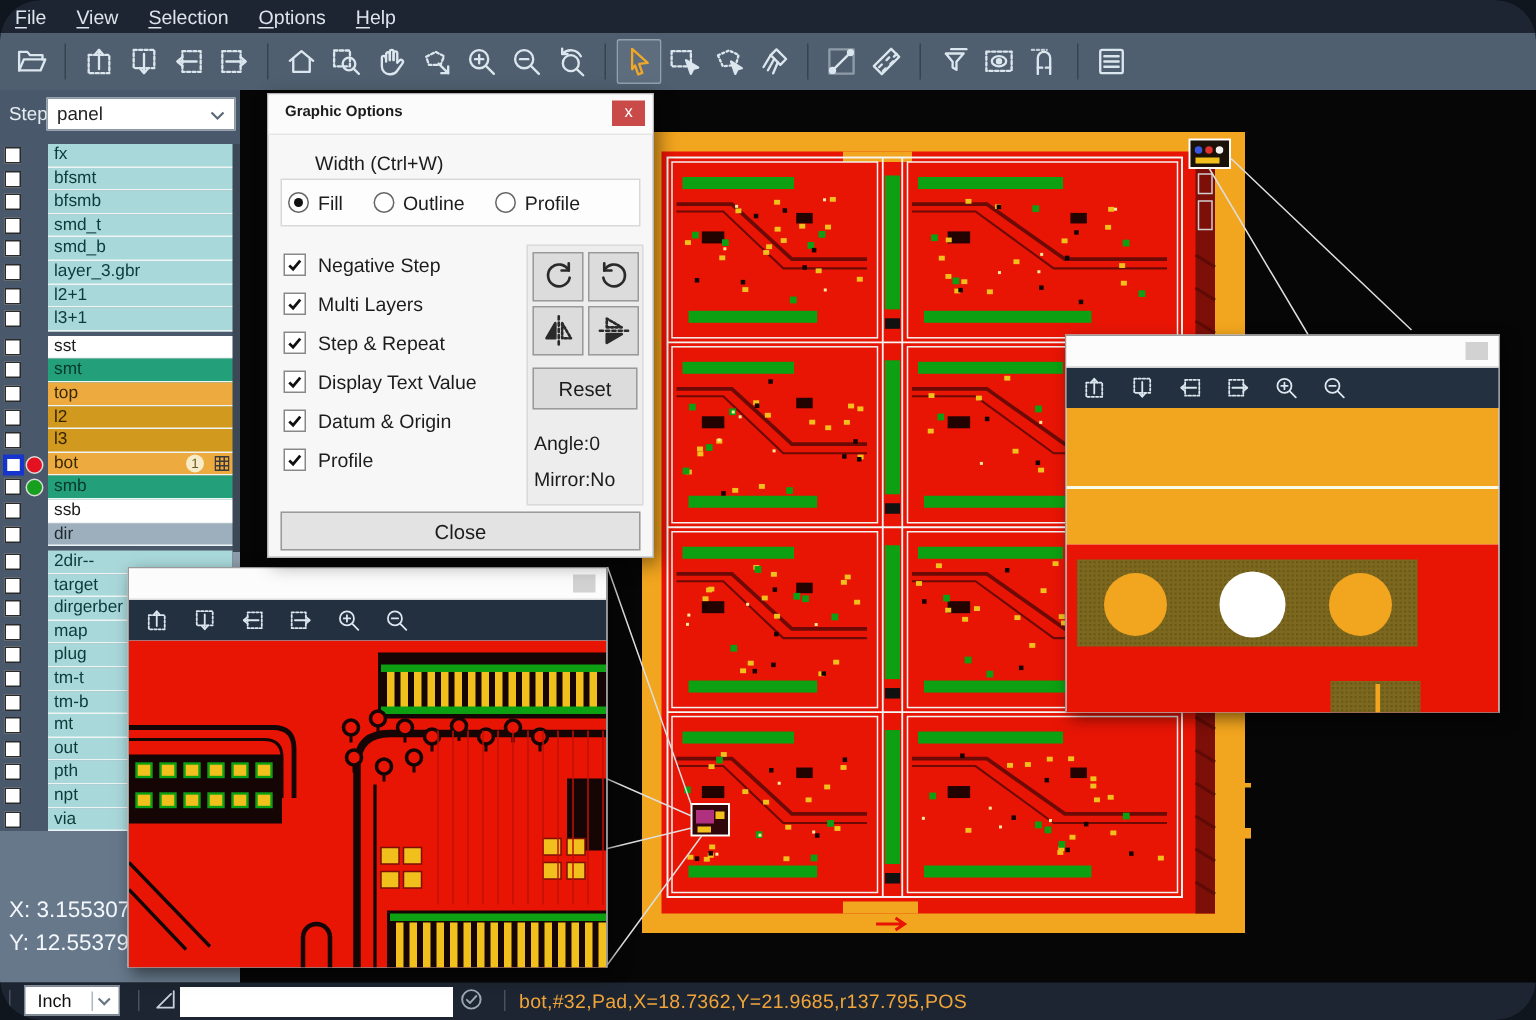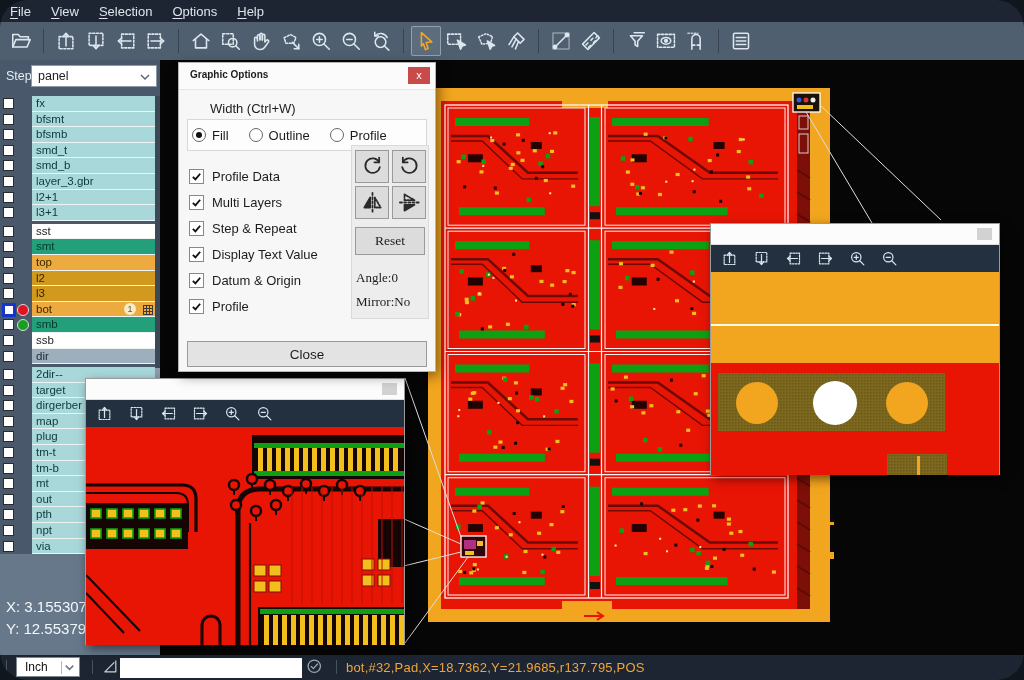--- a/index.html
+++ b/index.html
@@ -60,21 +60,21 @@
            font-size:11px;text-align:center;line-height:16px;}
   .d-width{position:absolute;left:11px;top:38px;font-size:13px;margin-left:20px;}
   .d-radiobox{position:absolute;left:8px;top:56px;width:240px;height:32px;border:1px solid #d8d8d8;background:#fdfdfd;
               display:flex;align-items:center;gap:20px;padding-left:4px;box-sizing:border-box;}
   .ritem{display:flex;align-items:center;gap:6px;font-size:13px;}
   .rdot{width:12px;height:12px;border:1px solid #666;border-radius:50%;background:#fff;position:relative;}
   .rdot.on::after{content:"";position:absolute;inset:3px;background:#111;border-radius:50%;}
   #dialog-checks{position:absolute;left:10px;top:100px;width:160px;}
   .ditem{height:26px;display:flex;align-items:center;gap:8px;font-size:13px;}
   .dcb{width:13px;height:13px;border:1px solid #888;background:#fff;display:flex;align-items:center;justify-content:center;flex:0 0 auto;}
-  .d-right{position:absolute;left:172px;top:82px;width:78px;height:174px;background:#ededed;border:1px solid #dadada;box-sizing:border-box;font-family:Liberation Serif, serif;}
+  .d-right{position:absolute;left:172px;top:100px;width:78px;height:174px;background:#ededed;border:1px solid #dadada;box-sizing:border-box;}
   .xgrid{position:absolute;left:3px;top:4px;display:grid;grid-template-columns:34px 34px;gap:3px;}
   .xbtn{width:34px;height:33px;background:#dcdcdc;border:1px solid #9a9a9a;display:flex;align-items:center;
         justify-content:center;box-sizing:border-box;}
   .d-reset{position:absolute;left:3px;top:81px;width:70px;height:28px;background:#dcdcdc;border:1px solid #9a9a9a;
            font-size:13.5px;display:flex;align-items:center;justify-content:center;box-sizing:border-box;}
   .d-angle{position:absolute;left:4px;top:124px;font-size:13px;}
   .d-mirror{position:absolute;left:4px;top:148px;font-size:13px;}
   .d-closebtn{position:absolute;left:8px;top:278px;width:240px;height:26px;background:#e3e3e3;border:1px solid #9a9a9a;
               font-size:13.5px;display:flex;align-items:center;justify-content:center;box-sizing:border-box;}
   
@@ -992,21 +992,21 @@
           <span>Profile</span>
         </span>
       </div>
     <div id="dialog-checks">
         <div class="ditem">
           <span class="dcb">
             <svg width="11" height="11" viewBox="0 0 12 12" fill="none" stroke="#111" stroke-width="2">
               <path d="M2 6.5 4.8 9.2 10 3"></path>
             </svg>
           </span>
-          <span>Profile Data</span>
+          <span>Negative Step</span>
         </div>
         <div class="ditem">
           <span class="dcb">
             <svg width="11" height="11" viewBox="0 0 12 12" fill="none" stroke="#111" stroke-width="2">
               <path d="M2 6.5 4.8 9.2 10 3"></path>
             </svg>
           </span>
           <span>Multi Layers</span>
         </div>
         <div class="ditem">

